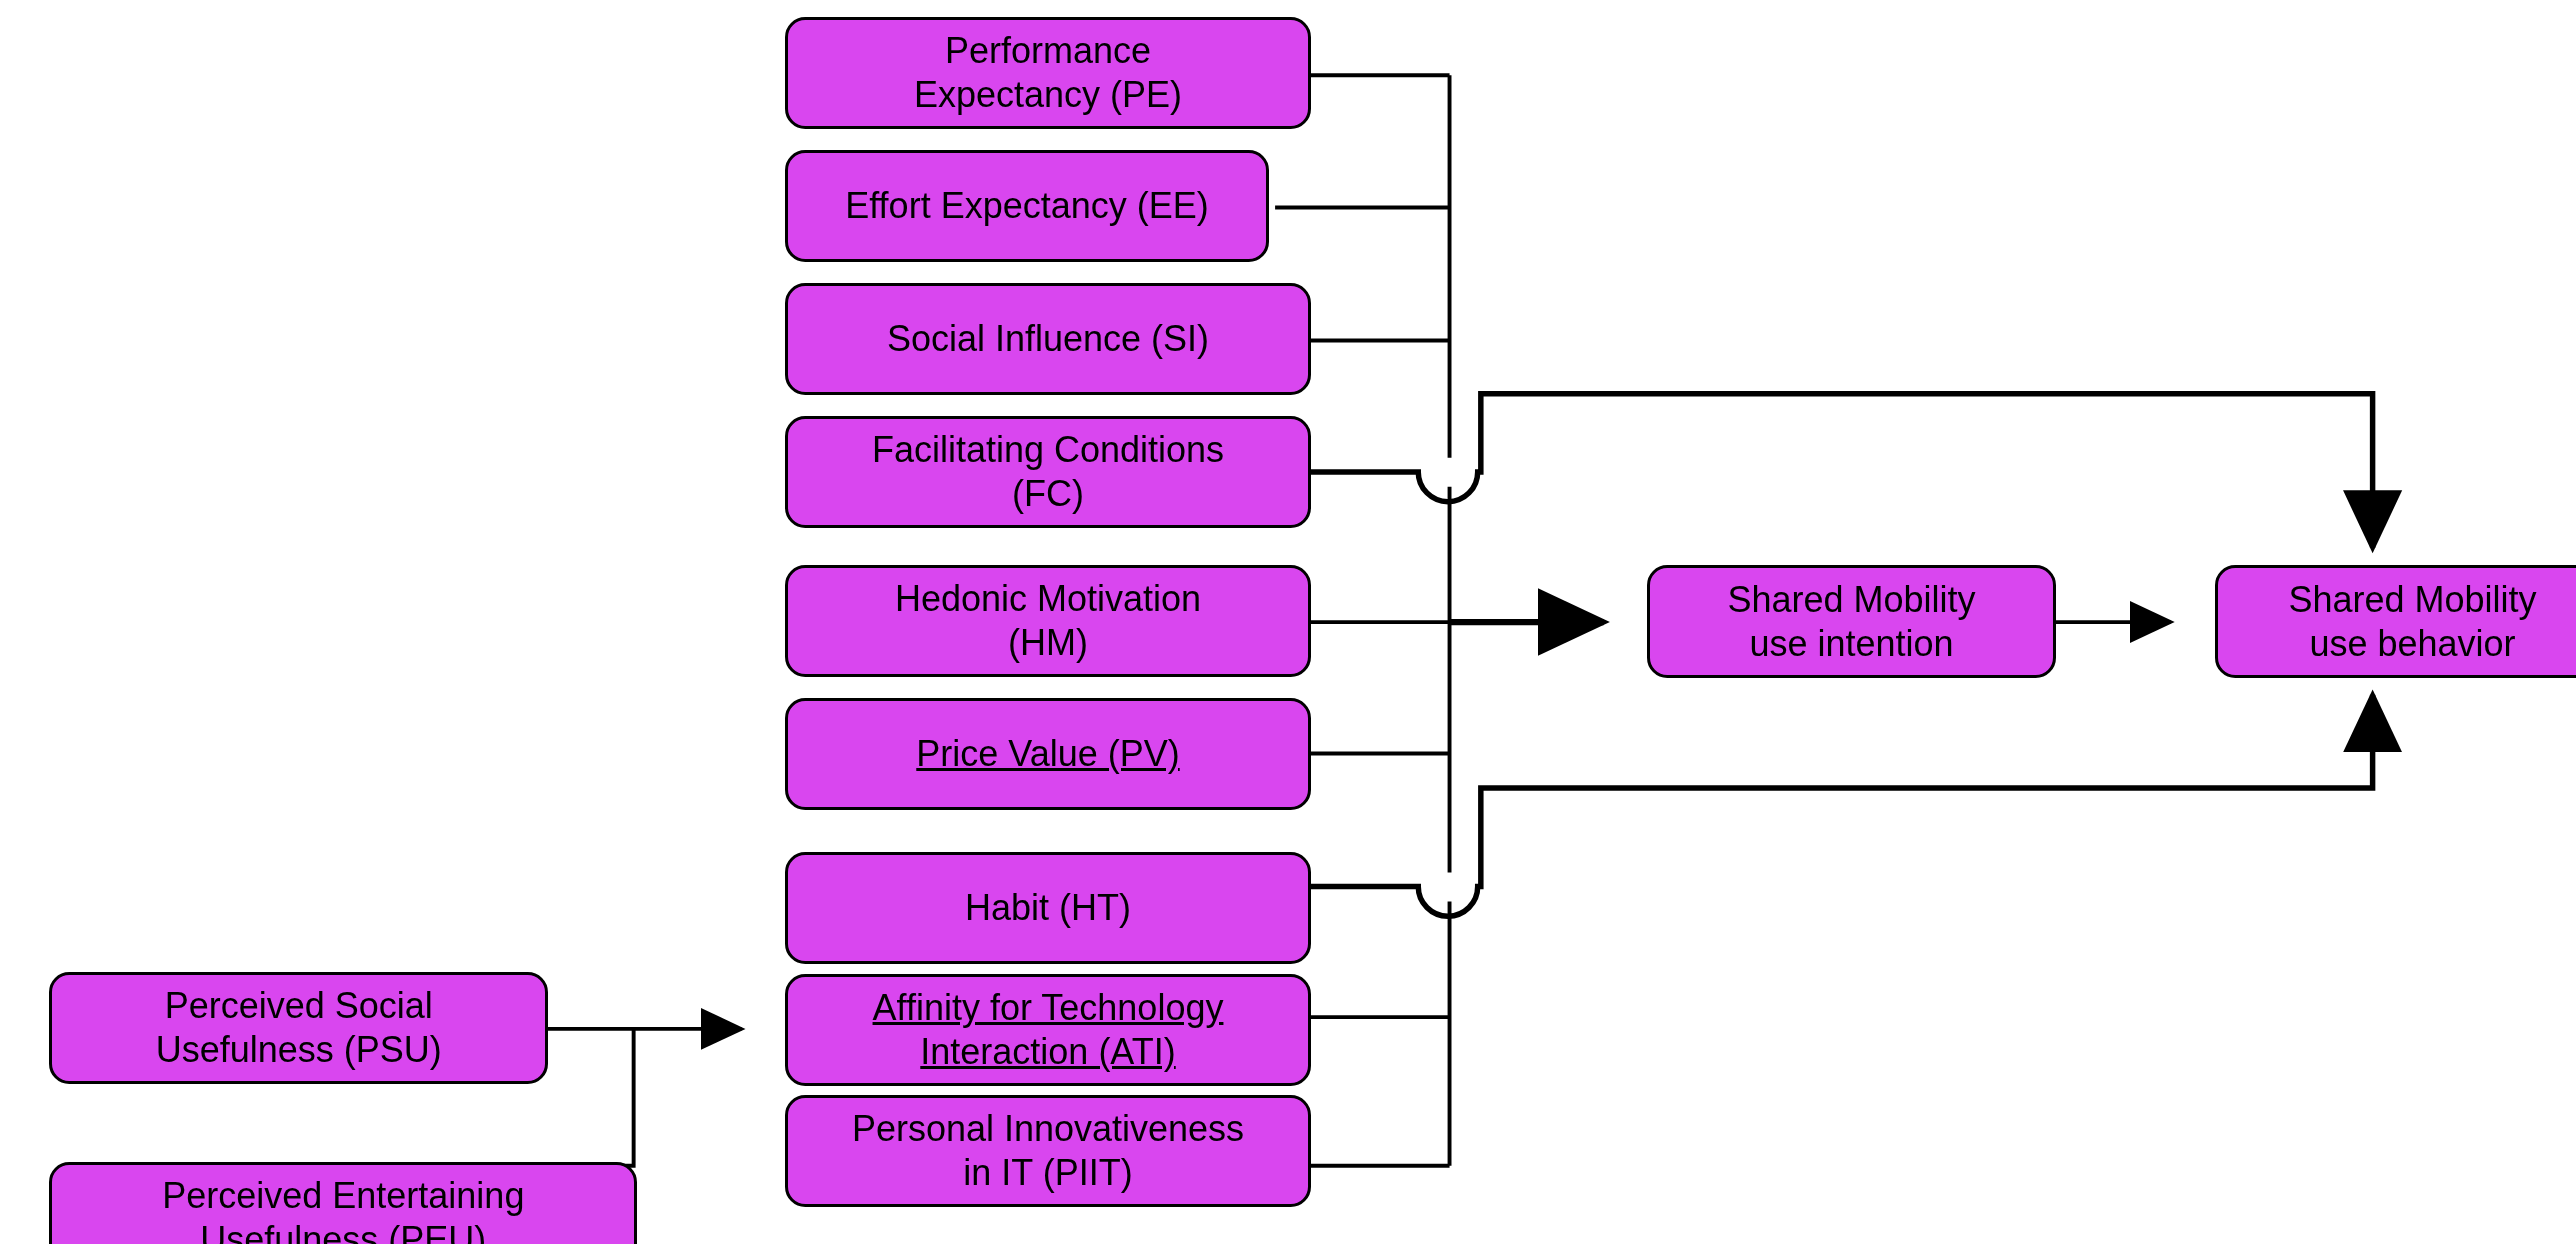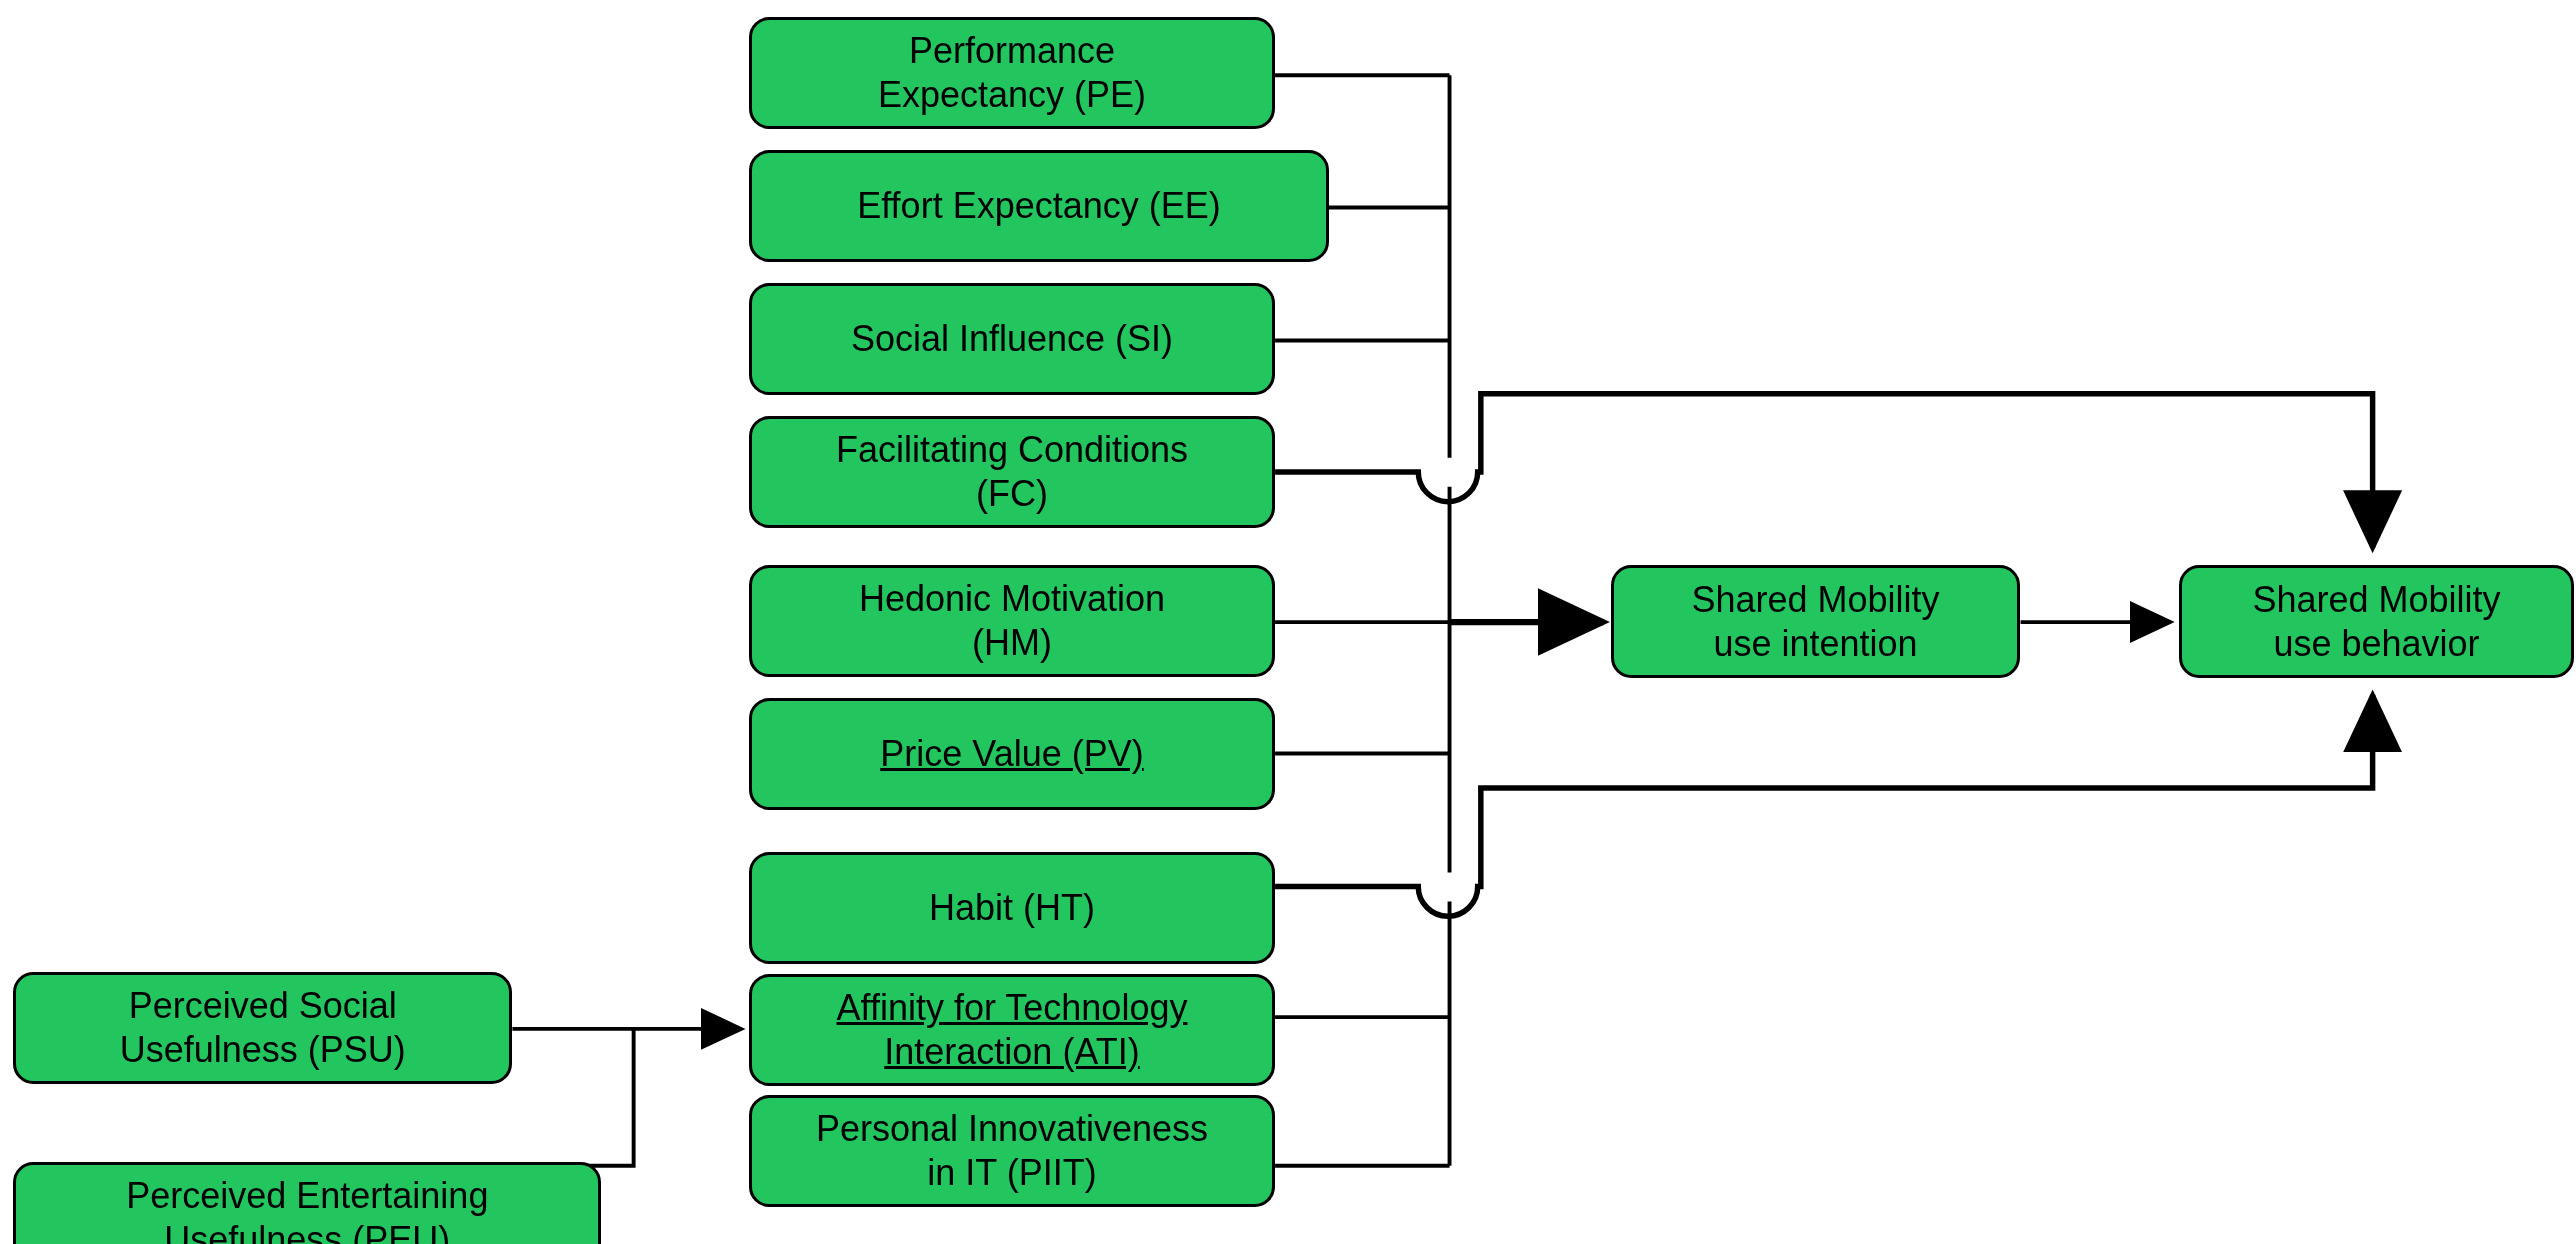--- a/index.html
+++ b/index.html
@@ -22,34 +22,35 @@
     position: absolute;
     left: 0;
     top: 0;
     width: 2576px;
     height: 1245px;
     pointer-events: none;
   }
   .node {
     position: absolute;
     box-sizing: border-box;
-    background: #22c55e;
+    background: #d946ef;
     border: 3.9px solid #000000;
     border-radius: 20.3px;
     display: flex;
     align-items: center;
     justify-content: center;
     text-align: center;
     line-height: 1.22;
     color: #000000;
     font-size: 36px;
     font-family: "Liberation Sans", sans-serif;
     padding: 16px 11px;
     white-space: pre-line;
     z-index: 2;
+    margin-left: 36px;
   }
 </style>
 </head>
 <body>
 
 <div id="canvas">
 
   <svg id="wires" viewBox="0 0 3293 1591" xmlns="http://www.w3.org/2000/svg">
     <defs>
       <marker id="ah" viewBox="0 0 12 12" refX="10.5" refY="6" markerWidth="12" markerHeight="12" orient="auto-start-reverse">
@@ -86,21 +87,21 @@
     <path d="M1853,795 L2050,795" fill="none" stroke="#000" stroke-width="8" marker-end="url(#ah)"></path>
 
     <path d="M2583,795 L2775,795" fill="none" stroke="#000" stroke-width="5" marker-end="url(#ah)"></path>
 
     <path d="M655,1315 L810,1315 L810,1490 L655,1490" fill="none" stroke="#000" stroke-width="5"></path>
     <path d="M810,1315 L948,1315" fill="none" stroke="#000" stroke-width="5" marker-end="url(#ah)"></path>
   </svg>
 
   <div class="node" style="left:749px;  top:17px;   width:526px; height:112px;">Performance
 Expectancy (PE)</div>
-  <div class="node" style="left:749px;  top:150px;  width:580px; height:112px;">Effort Expectancy (EE)</div>
+  <div class="node" style="left:749px;  top:150px;  width:484px; height:112px;">Effort Expectancy (EE)</div>
   <div class="node" style="left:749px;  top:283px;  width:526px; height:112px;">Social Influence (SI)</div>
   <div class="node" style="left:749px;  top:416px;  width:526px; height:112px;">Facilitating Conditions
 (FC)</div>
   <div class="node" style="left:749px;  top:565px;  width:526px; height:112px;text-align:center;">Hedonic Motivation
 (HM)</div>
   <div class="node" style="left:749px;  top:698px;  width:526px; height:112px;text-decoration:underline;">Price Value (PV)</div>
   <div class="node" style="left:749px;  top:852px; width:526px; height:112px;">Habit (HT)</div>
   <div class="node" style="left:749px; top:974px; width:526px; height:112px;text-decoration:underline;">Affinity for Technology
 Interaction (ATI)</div>
   <div class="node" style="left:749px;  top:1095px; width:526px; height:112px;">Personal Innovativeness

